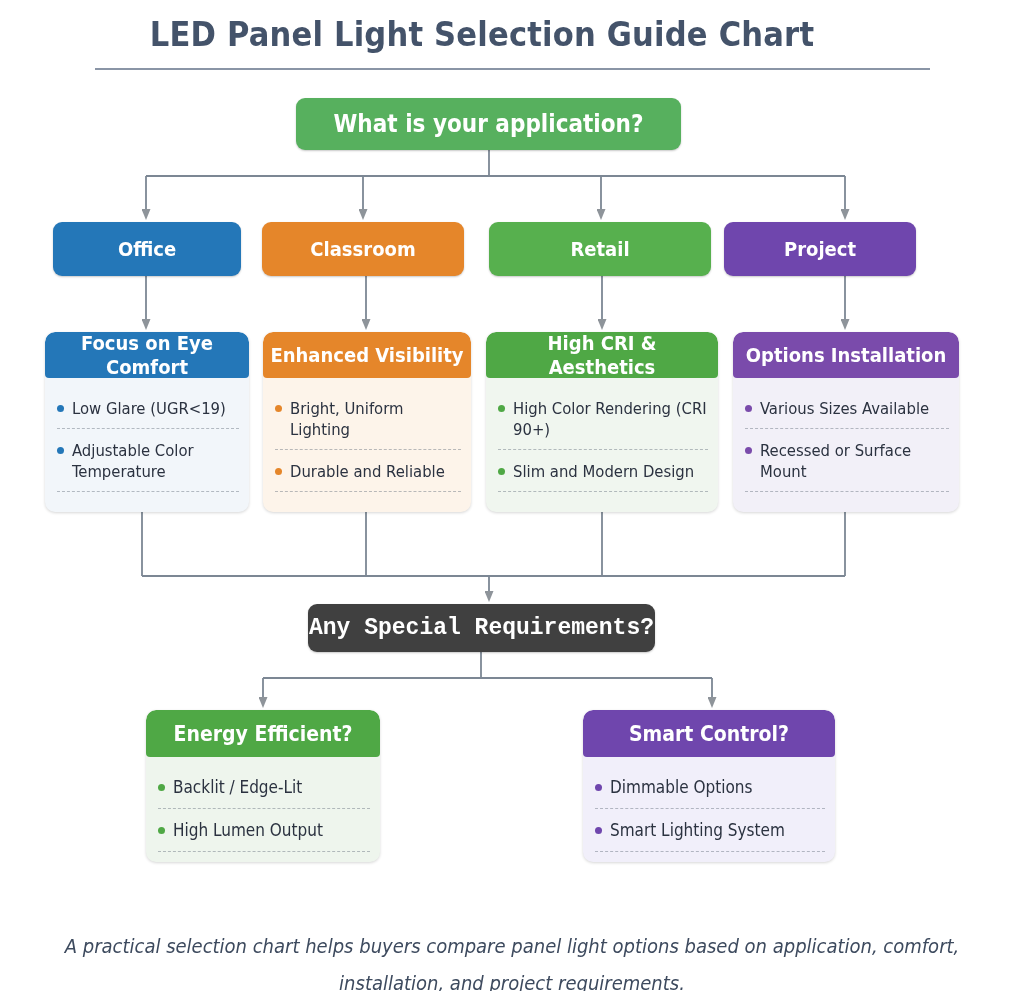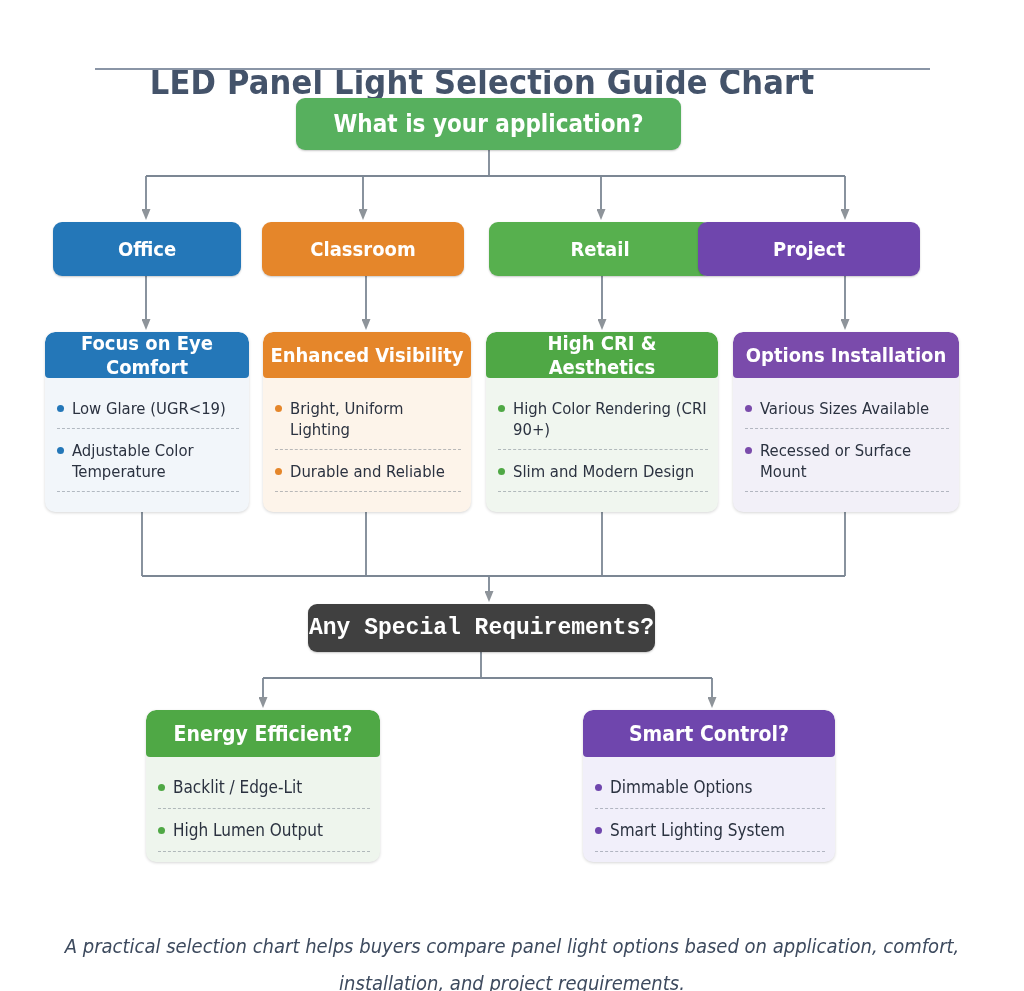--- a/index.html
+++ b/index.html
@@ -31,21 +31,20 @@
     z-index: 1;
   }
 
   
   #title-block {
     position: absolute;
     left: 0; top: 14px;
     width: 964px;
     text-align: center;
     z-index: 2;
-    margin-top: 48px;
   }
   #page-title {
     font-size: 34px;
     font-weight: bold;
     color: #44536a;
     letter-spacing: 0.2px;
     line-height: 1.2;
     white-space: nowrap;
   }
   #title-rule {
@@ -79,21 +78,21 @@
   }
 
   .cat-node {
     top: 222px;
     height: 54px;
     font-size: 20px;
   }
   #cat-0 { left: 53px;  width: 188px; }
   #cat-1 { left: 262px; width: 202px; }
   #cat-2 { left: 489px; width: 222px; }
-  #cat-3 { left: 698px; width: 222px; }
+  #cat-3 { left: 724px; width: 192px; }
 
   
   .card {
     position: absolute;
     z-index: 3;
     border-radius: 10px;
     box-sizing: border-box;
     overflow: hidden;
     box-shadow: 0 1px 3px rgba(0,0,0,0.16);
   }

